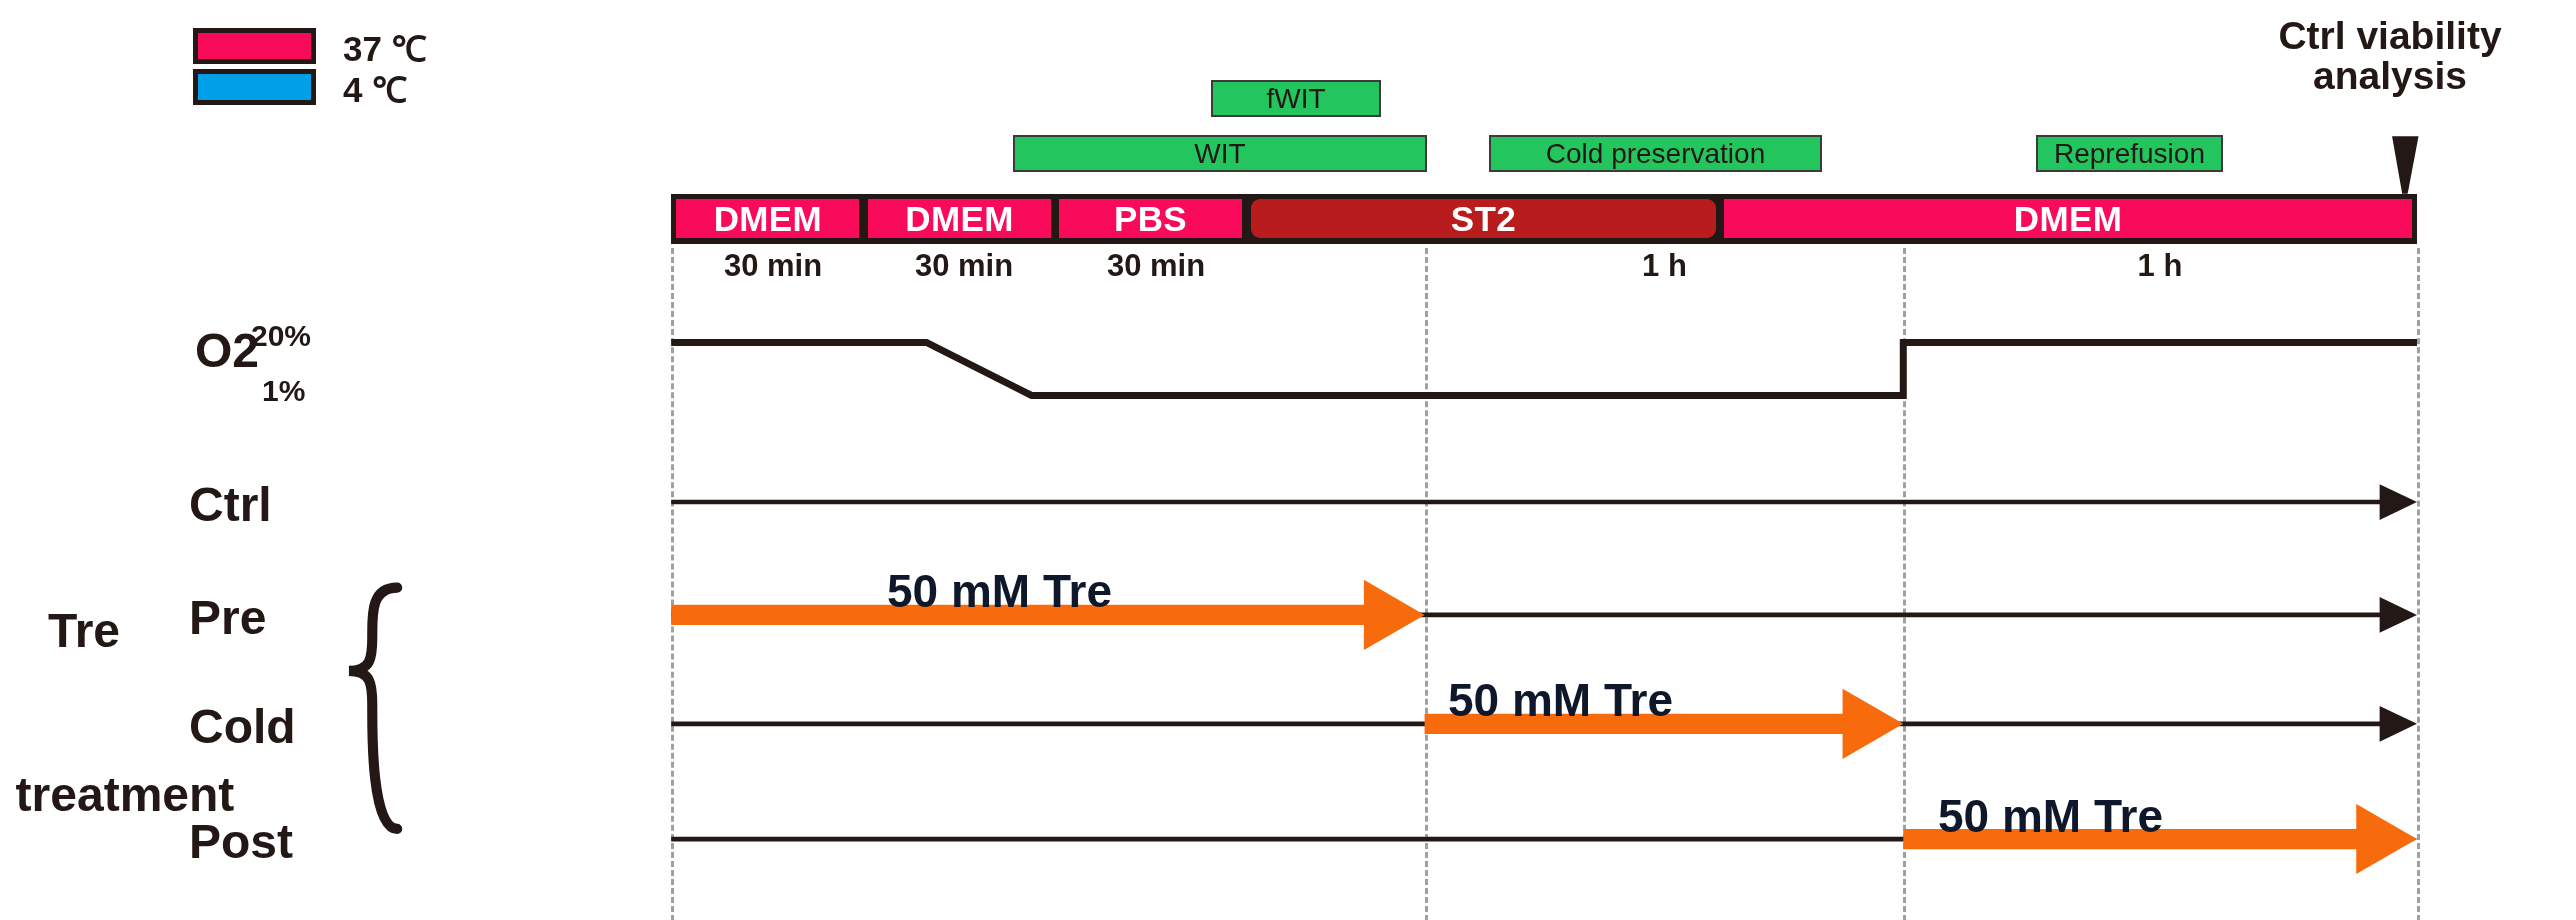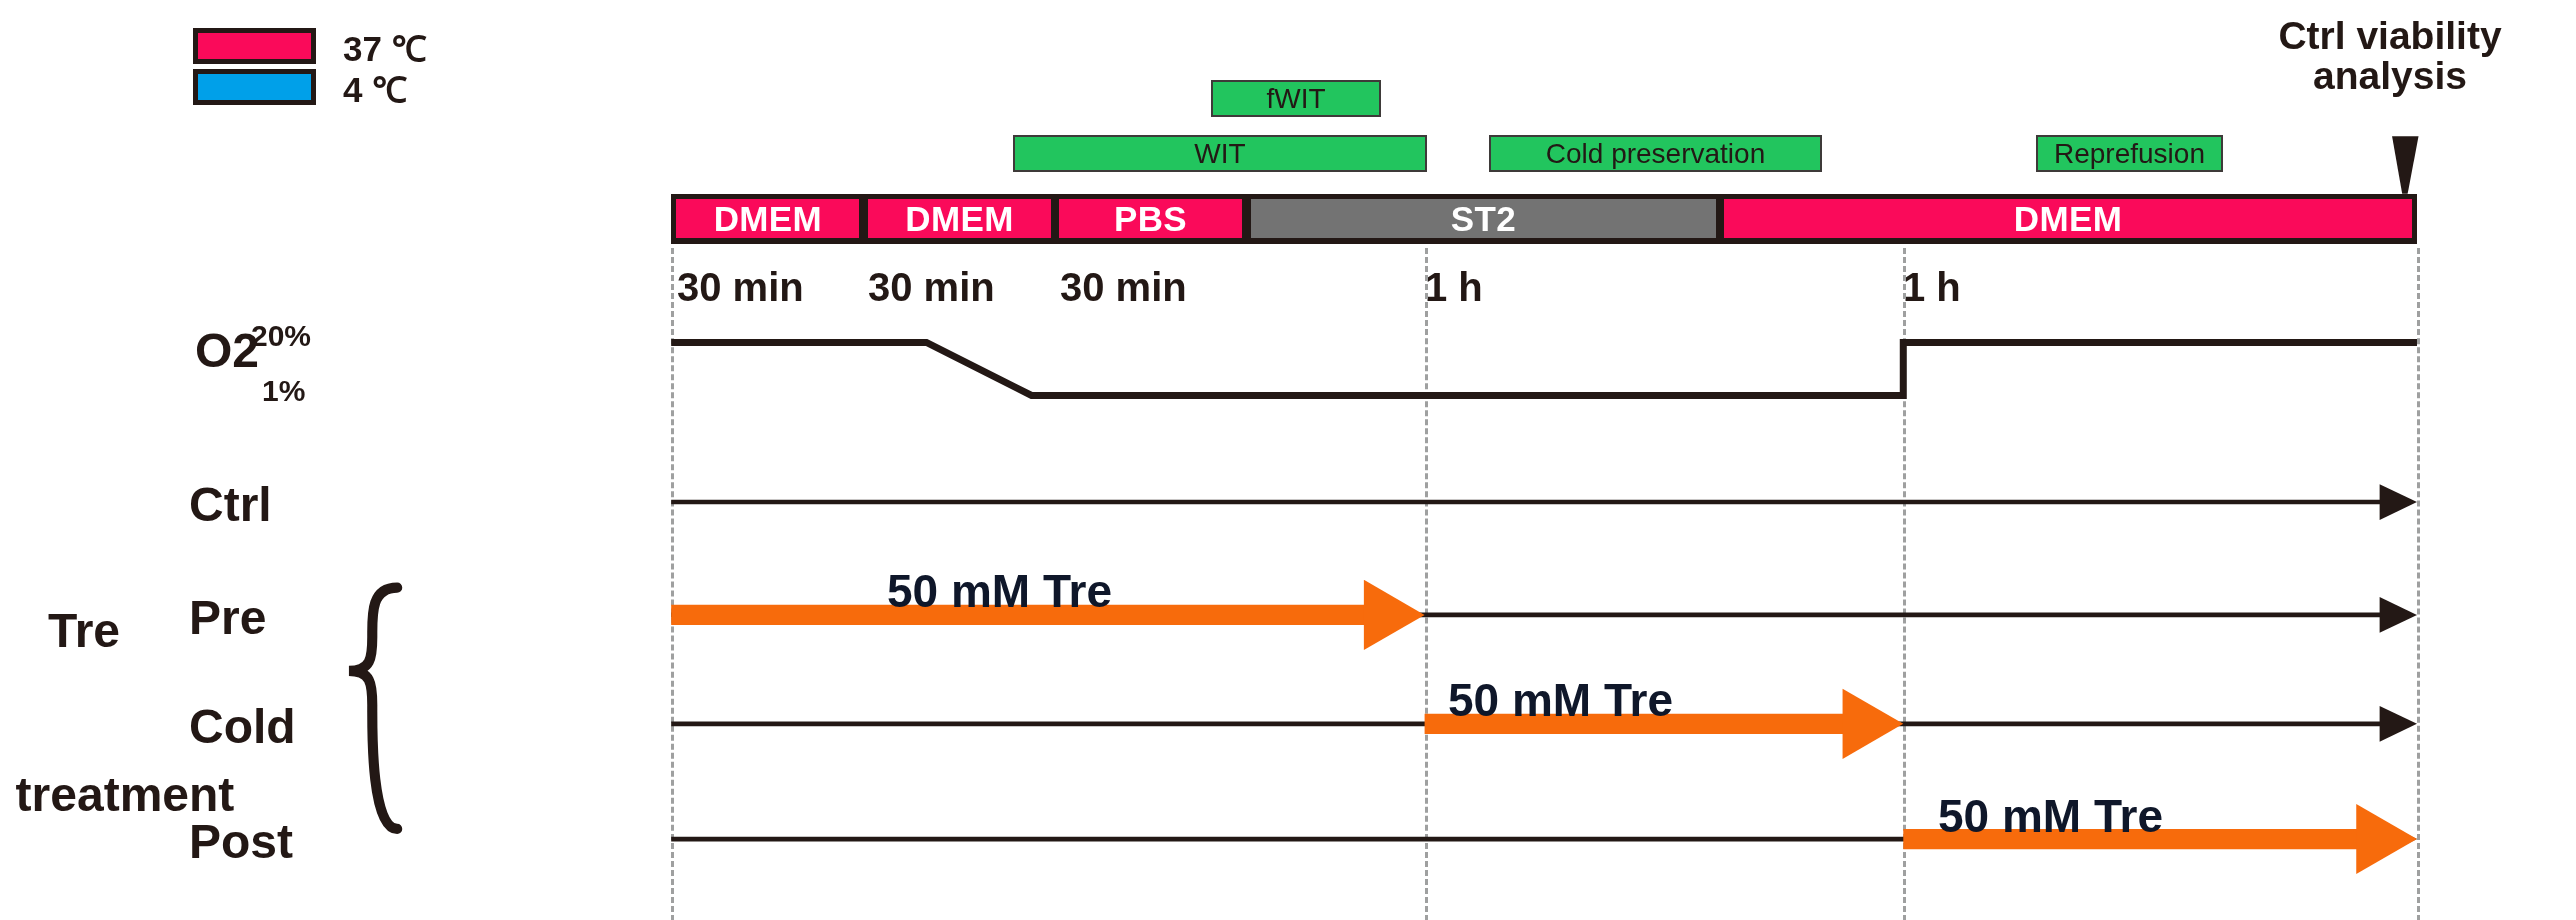--- a/index.html
+++ b/index.html
@@ -15,21 +15,21 @@
             box-sizing:border-box;display:flex;align-items:center;justify-content:center;
             font-size:28px;color:#231815;white-space:nowrap;}
 
   
   #timeline-bar{position:absolute;left:671px;top:194px;width:1746px;height:50px;
                 background:#231815;box-sizing:border-box;}
   .seg{position:absolute;top:5.4px;height:39px;display:flex;align-items:center;justify-content:center;
        color:#ffffff;font-weight:bold;font-size:35px;letter-spacing:0.4px;white-space:nowrap;}
 
   
-  .duration{position:absolute;top:265px;font-weight:bold;font-size:40px;
+  .duration{position:absolute;top:248px;font-weight:bold;font-size:31px;text-align:center;
             color:#231815;white-space:nowrap;}
 
   
   .guide{position:absolute;width:0;border-left:3.1px dashed #9fa0a0;}
 
   
   .rowlabel{position:absolute;font-weight:bold;font-size:48px;color:#231815;white-space:nowrap;}
   .o2-tick{position:absolute;font-weight:bold;font-size:30px;color:#231815;white-space:nowrap;}
   .group-label{position:absolute;font-weight:bold;font-size:48px;color:#231815;white-space:nowrap;}
 
@@ -67,21 +67,21 @@
 <div id="timeline-bar">
   <div class="seg" id="seg0" style="left: 5.4px; width: 183px; background: rgb(250, 10, 90);">
     <span>DMEM</span>
   </div>
   <div class="seg" id="seg1" style="left: 197px; width: 183px; background: rgb(250, 10, 90);">
     <span>DMEM</span>
   </div>
   <div class="seg" id="seg2" style="left: 388px; width: 183px; background: rgb(250, 10, 90);">
     <span>PBS</span>
   </div>
-  <div class="seg" id="seg3" style="left: 580px; width: 465px; background: #737373;">
+  <div class="seg" id="seg3" style="left: 580px; width: 465px; background: #b91c1c; border-radius: 9px;">
     <span>ST2</span>
   </div>
   <div class="seg" id="seg4" style="left: 1053px; width: 688px; background: rgb(250, 10, 90);">
     <span>DMEM</span>
   </div>
 </div>
 
 <div class="duration" style="left:677px;width:192px;">30 min</div>
 <div class="duration" style="left:868px;width:192px;">30 min</div>
 <div class="duration" style="left:1060px;width:192px;">30 min</div>

